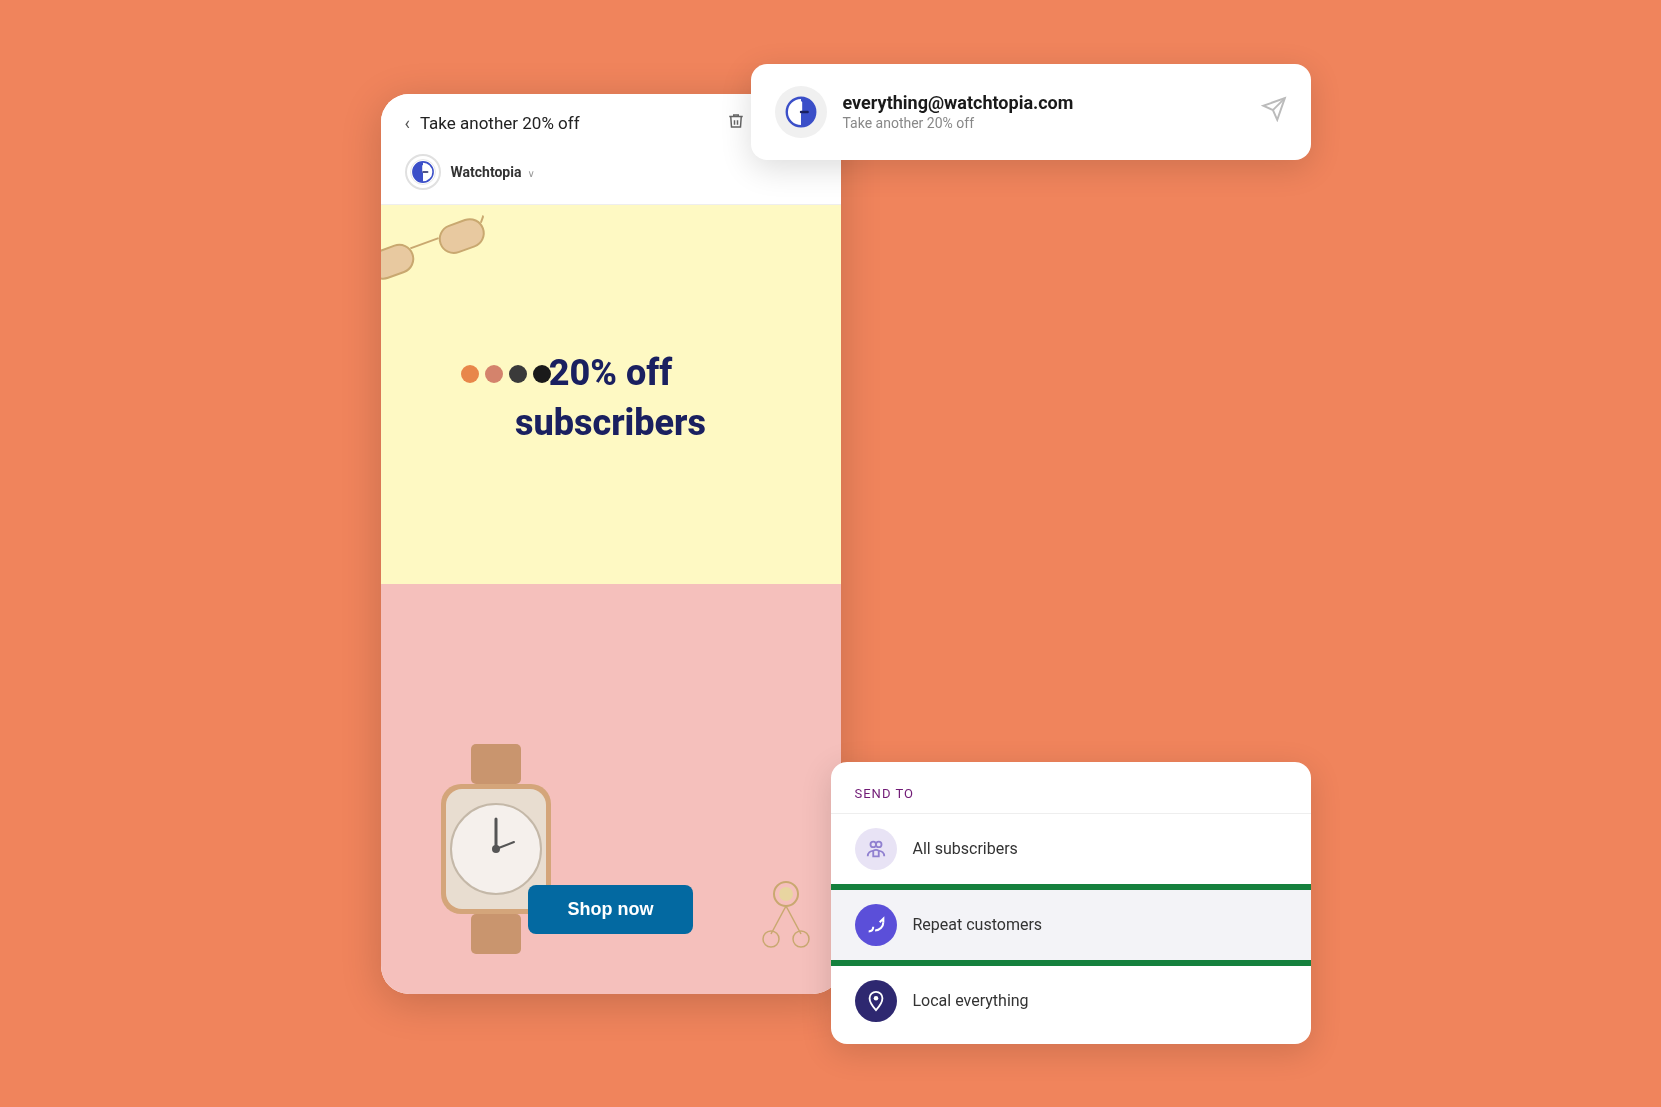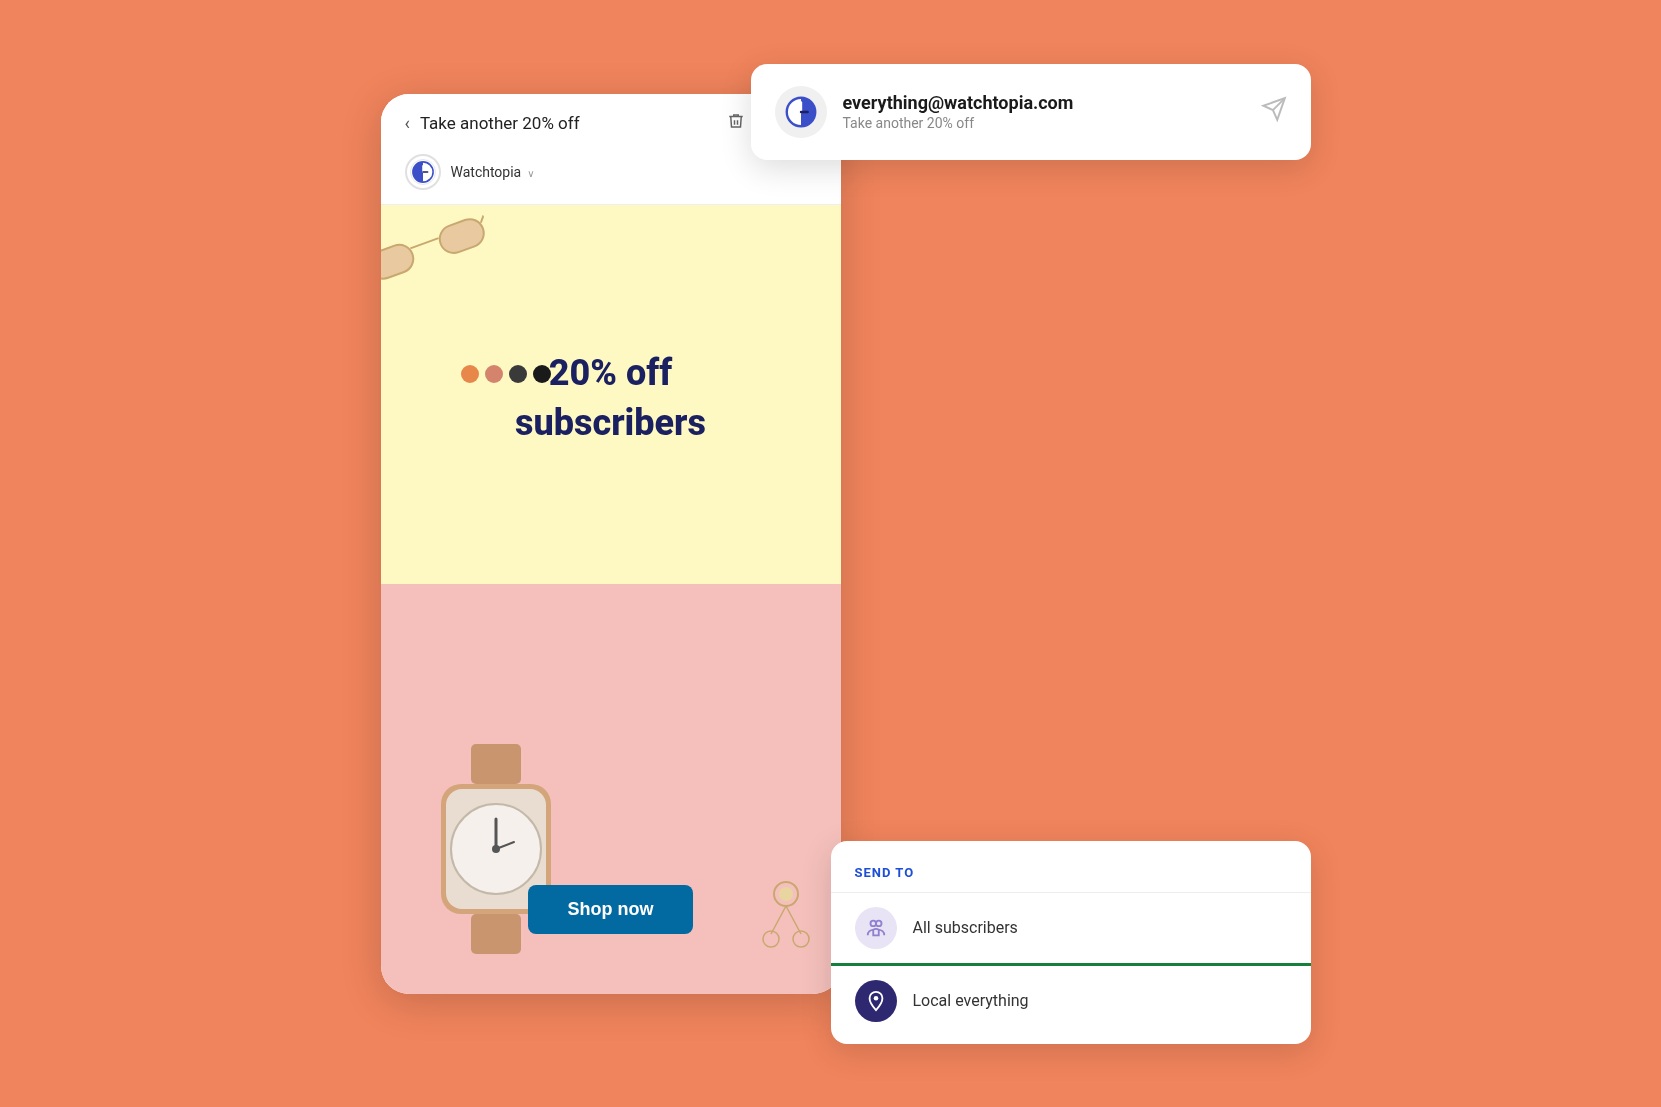--- a/index.html
+++ b/index.html
@@ -92,21 +92,21 @@
     }
 
     .sender-logo svg {
       width: 28px;
       height: 28px;
     }
 
     .sender-name {
       font-size: 14px;
       color: #333;
-      font-weight: 400;
+      font-weight: 700;
     }
 
     .sender-chevron {
       font-size: 10px;
       color: #999;
       margin-left: 2px;
     }
 
     
     .email-content {
@@ -223,38 +223,38 @@
       width: 480px;
       background: #fff;
       border-radius: 16px;
       box-shadow: 0 8px 32px rgba(0,0,0,0.14);
       padding: 24px 0 8px;
       z-index: 10;
     }
 
     .send-to-title {
       font-size: 13px;
-      font-weight: 700;
-      color: #1d4ed8;
+      font-weight: 400;
+      color: #701a75;
       letter-spacing: 1px;
       text-transform: uppercase;
       padding: 0 24px 12px;
       border-bottom: 1px solid #eee;
     }
 
     .send-to-list {
       list-style: none;
     }
 
     .send-to-item {
       display: flex;
       align-items: center;
       gap: 16px;
       padding: 14px 24px;
-      border-bottom: 3px solid #15803d;
+      border-bottom: 6px solid #15803d;
       cursor: pointer;
       transition: background 0.15s;
     }
 
     .send-to-item:last-child {
       border-bottom: none;
     }
 
     .send-to-item.active {
       background: #f3f3f7;
@@ -462,20 +462,30 @@
             <circle cx="15" cy="7" r="3"></circle>
             <path d="M3 20c0-4 3-6 6-6"></path>
             <path d="M21 20c0-4-3-6-6-6"></path>
             <path d="M9 14c0 0 1.5-1 3-1s3 1 3 1v6H9v-6z"></path>
           </svg>
         </div>
         <span class="item-label">All subscribers</span>
       </li>
 
 
+      <li class="send-to-item active">
+        <div class="item-icon icon-purple">
+          <svg width="22" height="22" viewBox="0 0 24 24" fill="none" stroke="#fff" stroke-width="2.2">
+            <path d="M9 14c0 3-2 5-5 5"></path>
+            <path d="M20 9a9 9 0 01-9 9"></path>
+            <path d="M20 9V5l-4 4"></path>
+          </svg>
+        </div>
+        <span class="item-label">Repeat customers</span>
+      </li>
 
 
       <li class="send-to-item" style="border-bottom:none;">
         <div class="item-icon icon-navy">
           <svg width="22" height="22" viewBox="0 0 24 24" fill="none" stroke="#fff" stroke-width="2">
             <path d="M12 2C8.13 2 5 5.13 5 9c0 5.25 7 13 7 13s7-7.75 7-13c0-3.87-3.13-7-7-7z"></path>
             <circle cx="12" cy="9" r="2.5" fill="#fff" stroke="none"></circle>
           </svg>
         </div>
         <span class="item-label">Local everything</span>

